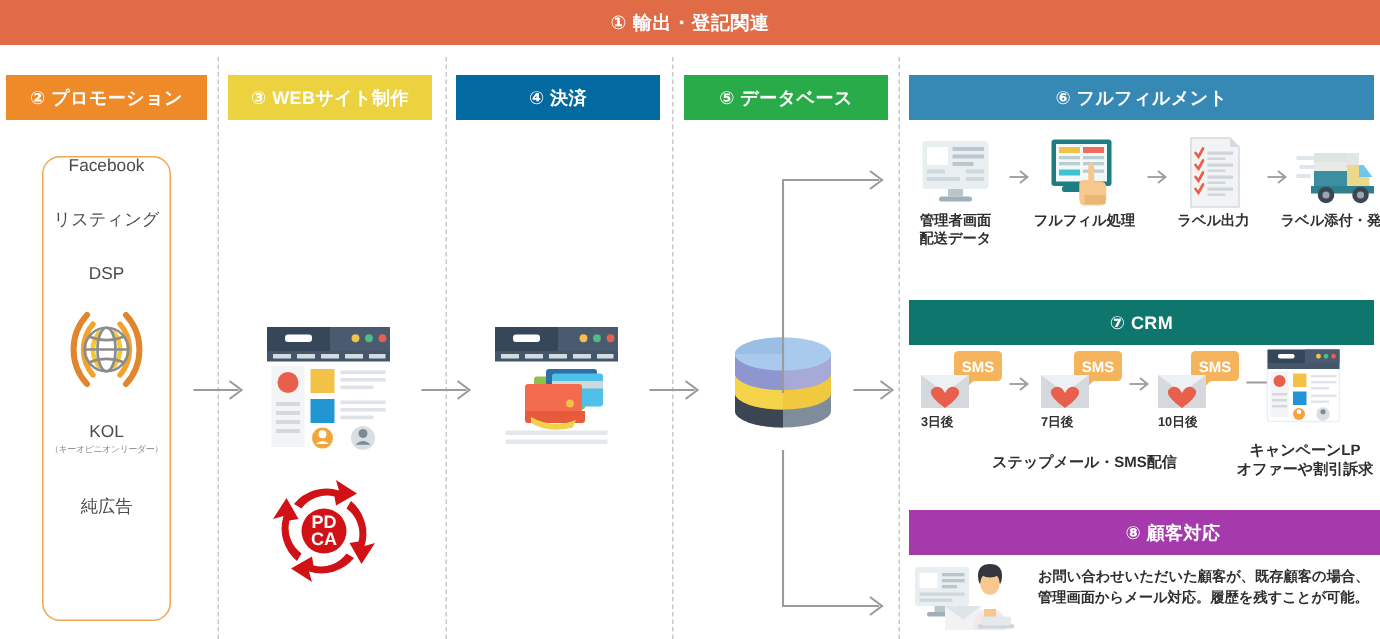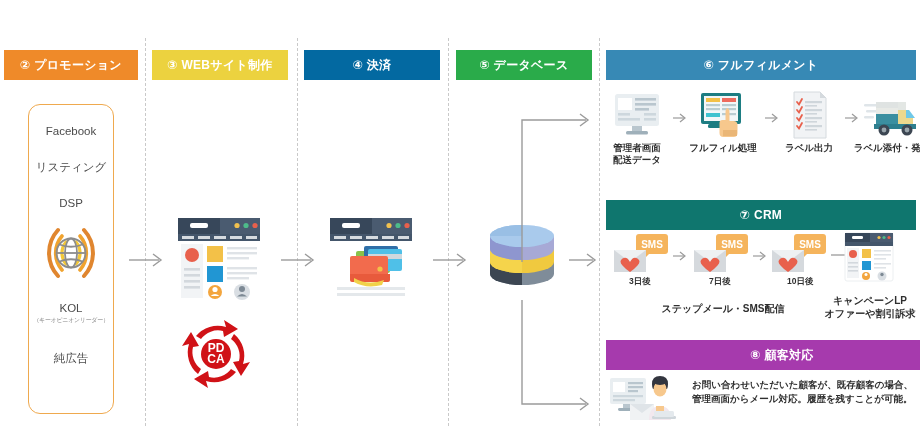--- a/index.html
+++ b/index.html
@@ -80,41 +80,43 @@
   .mini-arrow {
     position: absolute; color: #9b9b9b; font-size: 12px; line-height: 1;
   }
 
   
   .crm-row { position: absolute; left: 606px; top: 232px; width: 310px; height: 100px; }
   .sms-block { position: absolute; width: 56px; height: 44px; }
   .sms-cap {
     position: absolute; font-size: 8.5px; font-weight: bold; color: #2f2f2f;
     white-space: nowrap;
-    margin-left: 15px;
   }
   .crm-cap {
     position: absolute; font-size: 10px; font-weight: bold; color: #2f2f2f;
     text-align: center; line-height: 1.3; white-space: nowrap;
   }
 
   
   .cs-row { position: absolute; left: 606px; top: 374px; width: 310px; height: 50px; }
   .cs-text {
     position: absolute; left: 86px; top: 4px; width: 228px;
     font-size: 9.5px; font-weight: bold; color: #2f2f2f; line-height: 1.45;
   }
 
   svg { display: block; }
 </style>
 </head>
 <body>
 
 <div id="root">
 
+  <div class="top-banner">
+    <span>① 輸出・登記関連</span>
+  </div>
 
   <div class="divider" style="left:145px"></div>
   <div class="divider" style="left:297px"></div>
   <div class="divider" style="left:448px"></div>
   <div class="divider" style="left:599px"></div>
 
   <div class="stage-head h-promo">
     <span>② プロモーション</span>
   </div>
   <div class="stage-head h-web">
@@ -130,21 +132,21 @@
     <span>⑥ フルフィルメント</span>
   </div>
   <div class="stage-head h-crm">
     <span>⑦ CRM</span>
   </div>
   <div class="stage-head h-cs">
     <span>⑧ 顧客対応</span>
   </div>
 
   <div class="promo-card">
-    <div class="promo-label" style="margin-top:20px">
+    <div class="promo-label" style="">
       <span>Facebook</span>
     </div>
     <div class="promo-label" style="margin-top:22px">
       <span>リスティング</span>
     </div>
     <div class="promo-label" style="margin-top:22px">
       <span>DSP</span>
     </div>
 
     <div class="globe-wrap" style="margin-top:4px">

